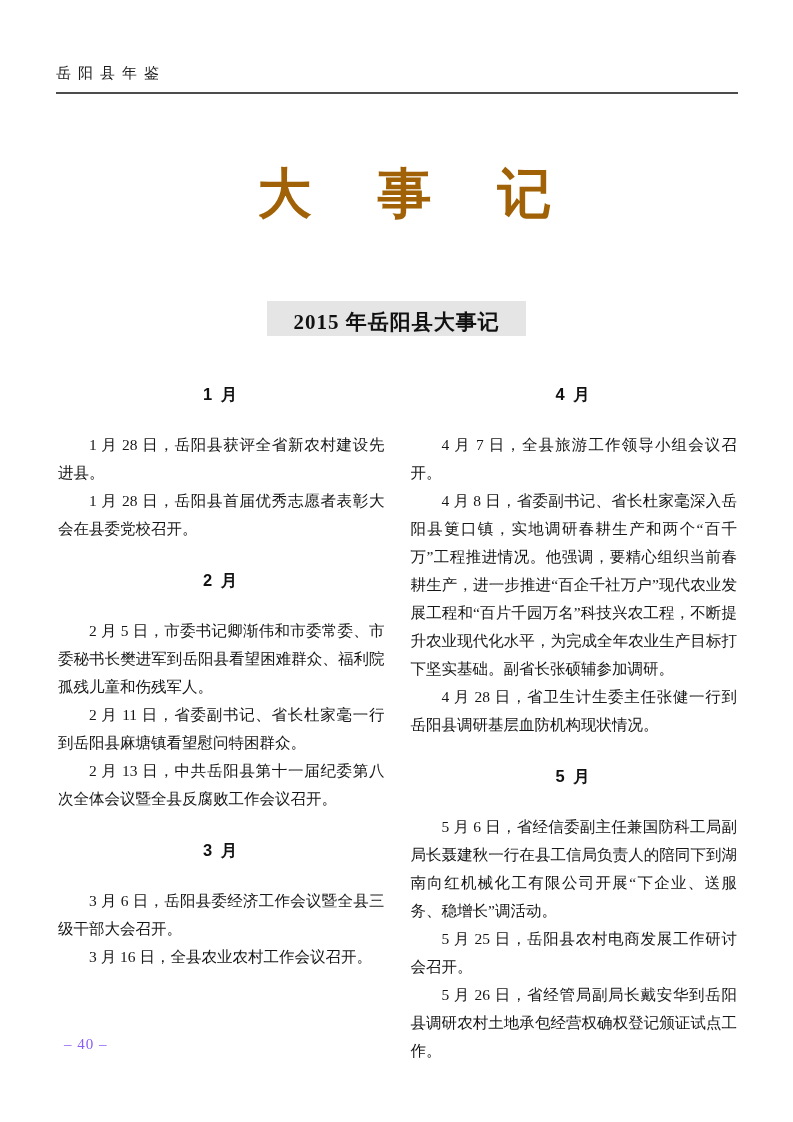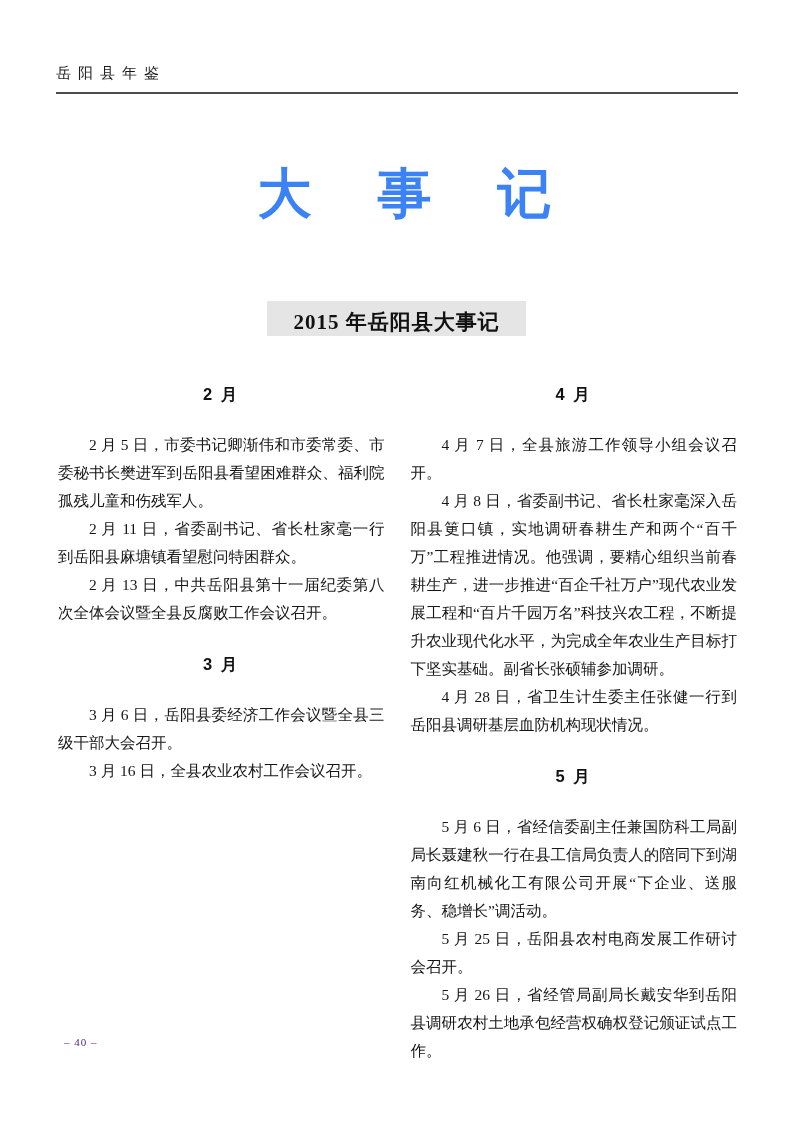--- a/index.html
+++ b/index.html
@@ -14,21 +14,21 @@
   
   .running-head{position:absolute;top:64px;left:56px;right:55px;}
   .running-head .head-text{
     font-size:15px;letter-spacing:7px;color:#1c1c1c;
   }
   .head-rule{margin-top:9px;height:2px;background:#4c4c4c;}
   
   .chapter-title{
     position:absolute;top:158px;left:0;right:0;
     text-align:center;
-    font-size:54px;font-weight:bold;color:#3b82f6;
+    font-size:54px;font-weight:bold;color:#a16207;
     letter-spacing:6px;
     margin-left:22px;
   }
   
   .banner-wrap{position:absolute;top:301px;left:0;right:0;text-align:center;}
   .banner{
     display:inline-block;
     background:#e5e5e5;
     padding:7px 26px 0;
     font-size:21px;font-weight:bold;color:#111;
@@ -52,41 +52,46 @@
   .entry{
     margin:0;
     font-size:15.5px;line-height:28px;
     text-align:justify;
     text-indent:2em;
     color:#161616;
   }
   
   .folio{
     position:absolute;top:1036px;left:64px;
-    font-size:11px;color:#4c1d95;letter-spacing:1px;
+    font-size:15px;color:#8b5cf6;letter-spacing:1px;
   }
 </style>
 </head>
 <body>
 
 <div class="page">
 
   <div class="running-head">
     <div class="head-text">岳阳县年鉴</div>
     <div class="head-rule"></div>
   </div>
 
   <div class="chapter-title">大　事　记</div>
 
   <div class="banner-wrap">
     <div class="banner">2015 年岳阳县大事记</div>
   </div>
 
   <div class="columns">
     <div class="col">
+        <section class="month-section">
+          <h3 class="month-heading">1 月</h3>
+          <p class="entry">1 月 28 日，岳阳县获评全省新农村建设先进县。</p>
+          <p class="entry">1 月 28 日，岳阳县首届优秀志愿者表彰大会在县委党校召开。</p>
+        </section>
         <section class="month-section">
           <h3 class="month-heading">2 月</h3>
           <p class="entry">2 月 5 日，市委书记卿渐伟和市委常委、市委秘书长樊进军到岳阳县看望困难群众、福利院孤残儿童和伤残军人。</p>
           <p class="entry">2 月 11 日，省委副书记、省长杜家毫一行到岳阳县麻塘镇看望慰问特困群众。</p>
           <p class="entry">2 月 13 日，中共岳阳县第十一届纪委第八次全体会议暨全县反腐败工作会议召开。</p>
         </section>
         <section class="month-section">
           <h3 class="month-heading">3 月</h3>
           <p class="entry">3 月 6 日，岳阳县委经济工作会议暨全县三级干部大会召开。</p>
           <p class="entry">3 月 16 日，全县农业农村工作会议召开。</p>

